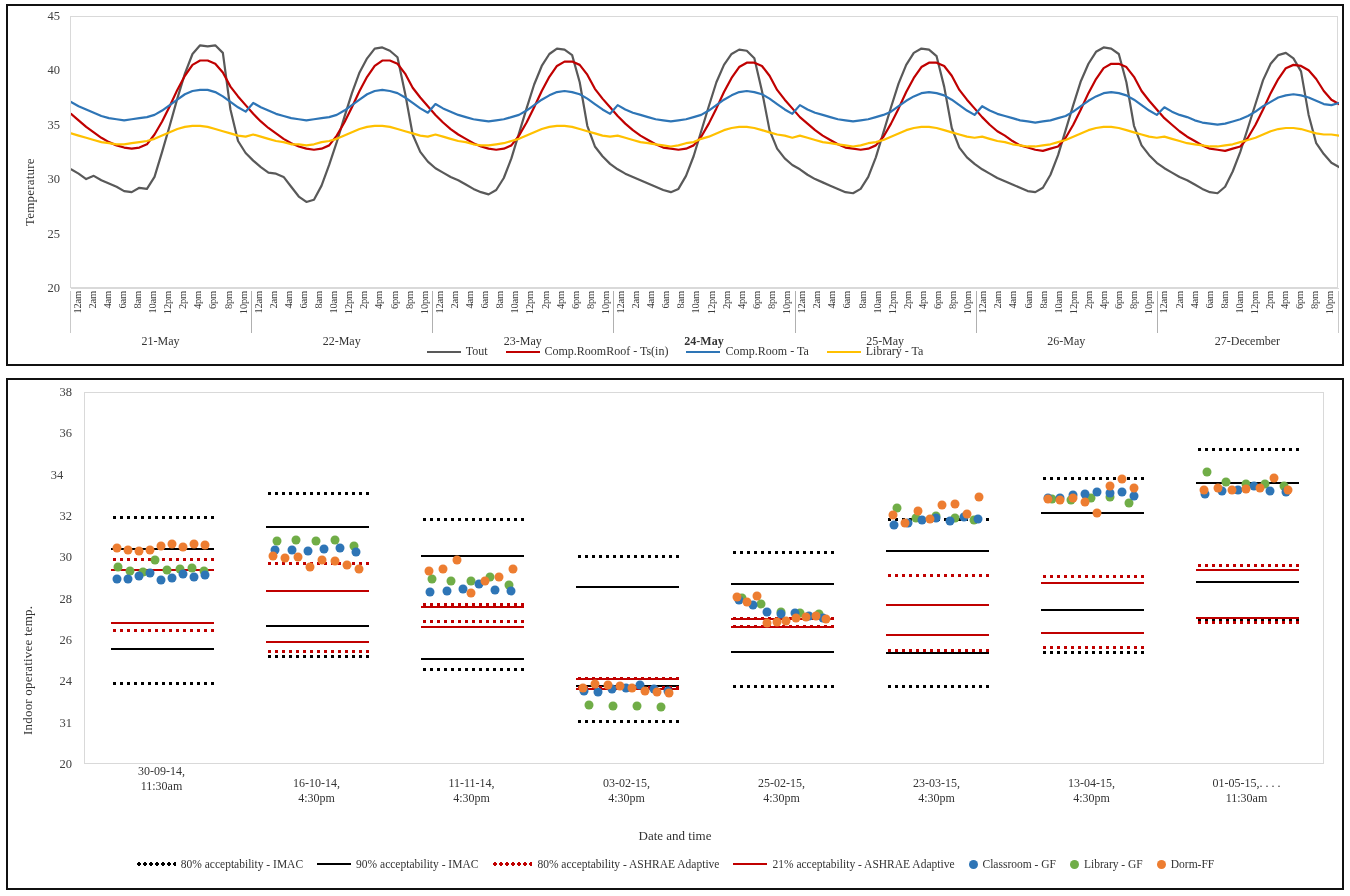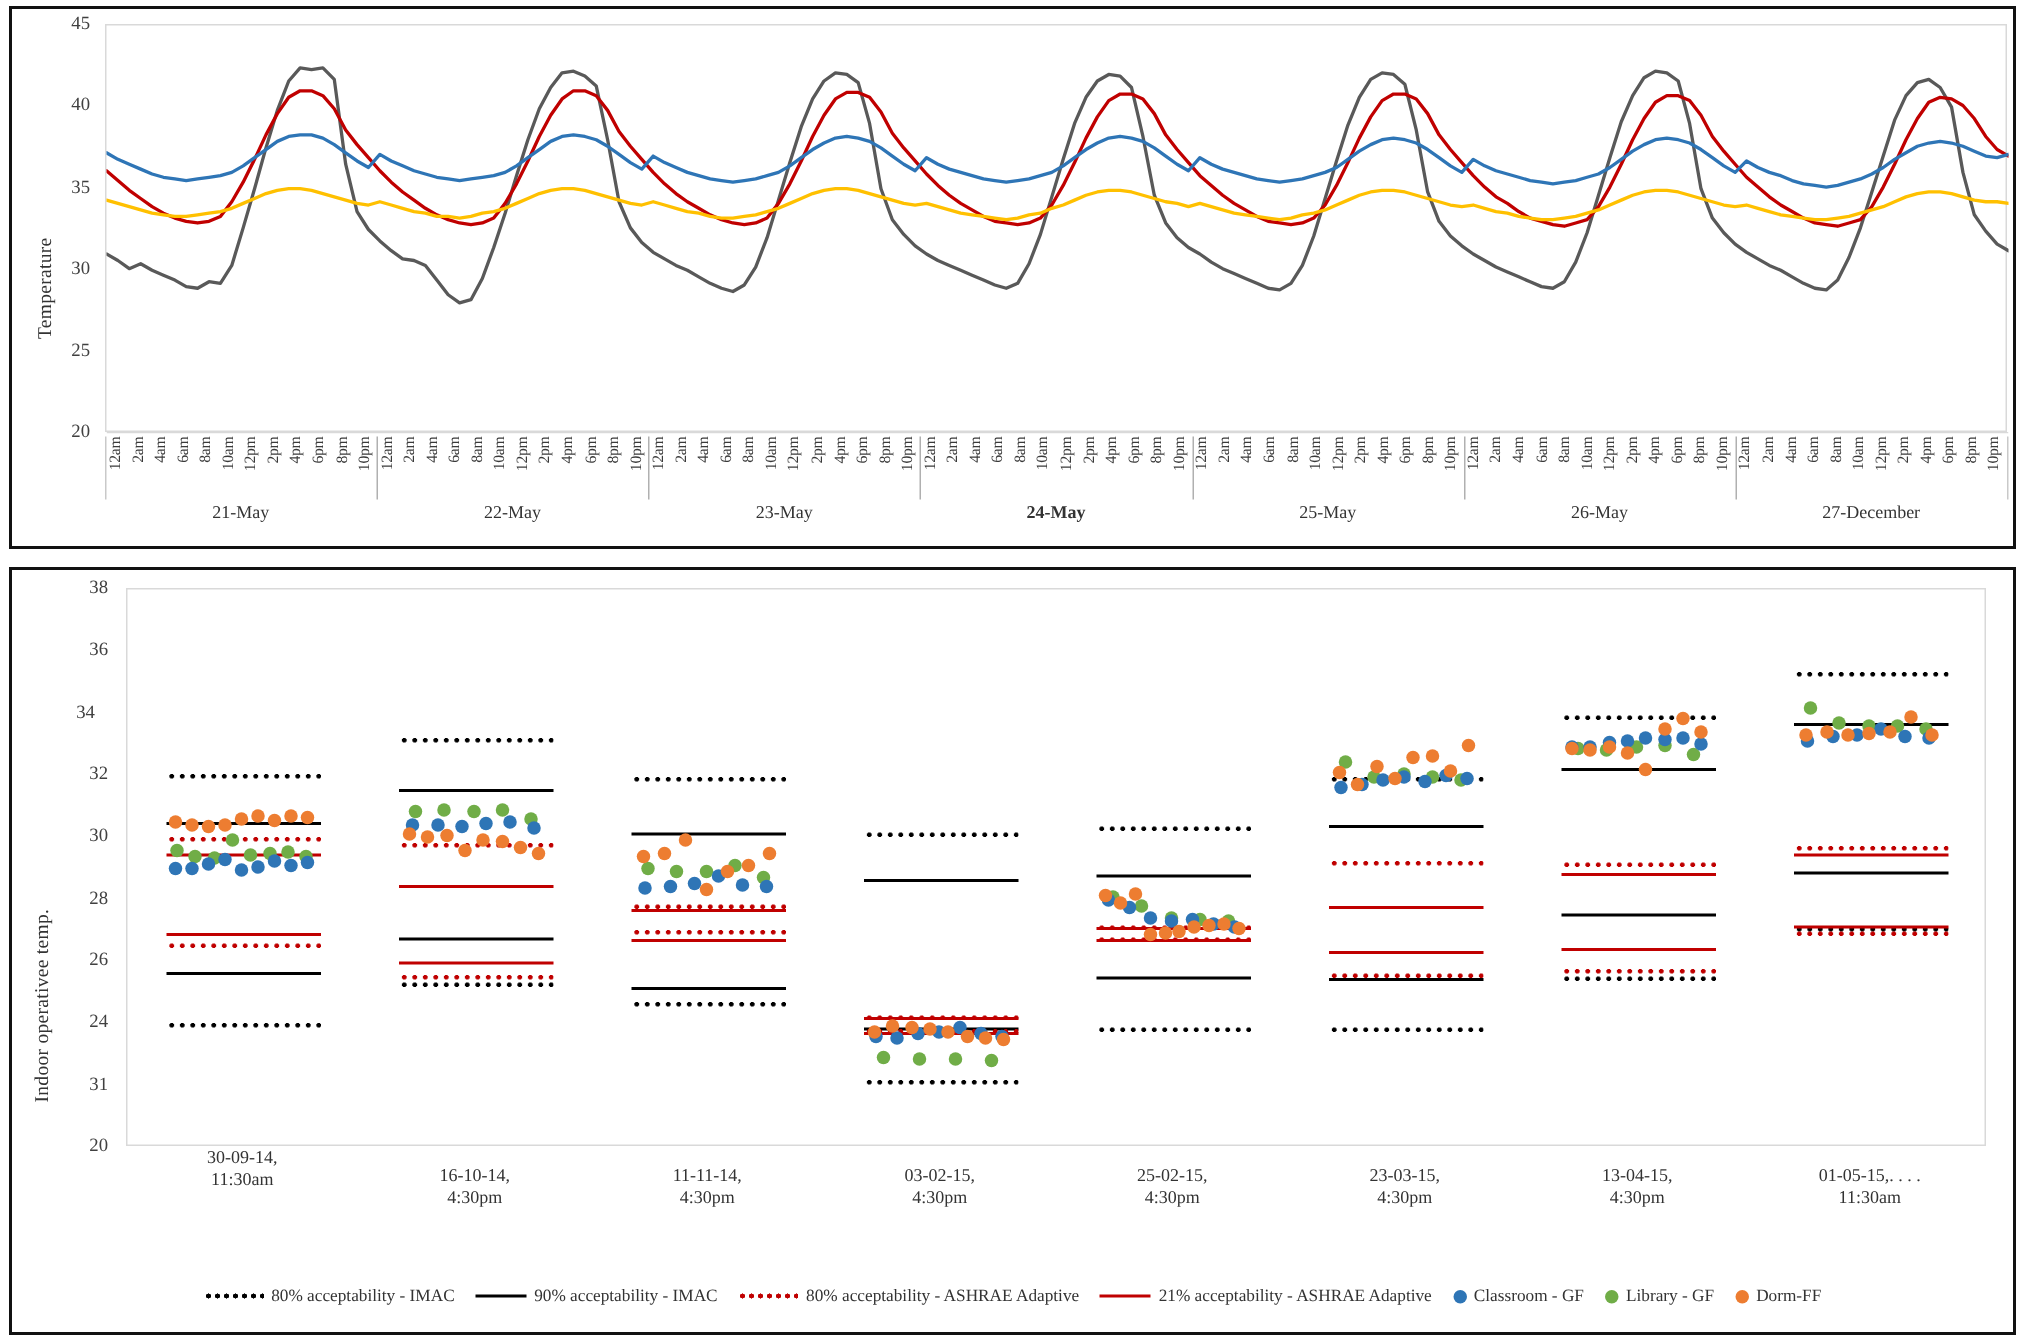--- a/index.html
+++ b/index.html
@@ -164,20 +164,38 @@
         <div class="tickword" style="left: 1271.17px; top: 285px;">4pm</div>
         <div class="tickword" style="left: 1286.26px; top: 285px;">6pm</div>
         <div class="tickword" style="left: 1301.36px; top: 285px;">8pm</div>
         <div class="tickword" style="left: 1316.45px; top: 285px;">10pm</div>
         <div class="daysep" style="left: 1148.86px; top: 285px; height: 42px;"></div>
         <div class="daylabel" style="left: 1148.86px; top: 328px; width: 181.143px;">27-December</div>
         <div class="daysep" style="left: 62px; top: 285px; height: 42px; background: rgb(201, 201, 201);"></div>
         <div class="daysep" style="left: 1330px; top: 285px; height: 42px; background: rgb(201, 201, 201);"></div>
       </div>
 
+    <div class="legend" id="top-legend" style="left:0;top:338px;">
+        <div class="lgitem">
+          <span class="lgline" style="color: rgb(89, 89, 89); border-top-color: rgb(89, 89, 89);"></span>
+          <span>Tout</span>
+        </div>
+        <div class="lgitem">
+          <span class="lgline" style="color: rgb(192, 0, 0); border-top-color: rgb(192, 0, 0);"></span>
+          <span>Comp.RoomRoof - Ts(in)</span>
+        </div>
+        <div class="lgitem">
+          <span class="lgline" style="color: rgb(46, 117, 182); border-top-color: rgb(46, 117, 182);"></span>
+          <span>Comp.Room - Ta</span>
+        </div>
+        <div class="lgitem">
+          <span class="lgline" style="color: rgb(255, 192, 0); border-top-color: rgb(255, 192, 0);"></span>
+          <span>Library - Ta</span>
+        </div>
+      </div>
   </div>
 
   <div class="panel" id="bottom-panel">
     <div class="ylabel" id="bot-ylabel" style="left:12px;top:145px;height:210px;">Indoor operativee temp.</div>
 
     <div id="bot-yticks">
         <div class="ytick" style="left: 34px; top: 384px;">20</div>
         <div class="ytick" style="left: 34px; top: 342.667px;">31</div>
         <div class="ytick" style="left: 34px; top: 301.333px;">24</div>
         <div class="ytick" style="left: 34px; top: 260px;">26</div>
@@ -447,20 +465,21 @@
         <div class="xcat" style="left: 1006px; width: 155px; top: 396px;">
           <div>13-04-15,</div>
           <div>4:30pm</div>
         </div>
         <div class="xcat" style="left: 1161px; width: 155px; top: 396px;">
           <div>01-05-15,. . . .</div>
           <div>11:30am</div>
         </div>
       </div>
 
+    <div class="xaxis-title" id="bot-xtitle" style="left:0;top:448px;">Date and time</div>
 
     <div class="legend" id="bot-legend" style="left:0;top:478px;gap:14px;font-size:11.5px;">
         <div class="lgitem">
           <span class="lgdotted" style="color: rgb(0, 0, 0);"></span>
           <span>80% acceptability - IMAC</span>
         </div>
         <div class="lgitem">
           <span class="lgline" style="color: rgb(0, 0, 0); border-top-color: rgb(0, 0, 0);"></span>
           <span>90% acceptability - IMAC</span>
         </div>

